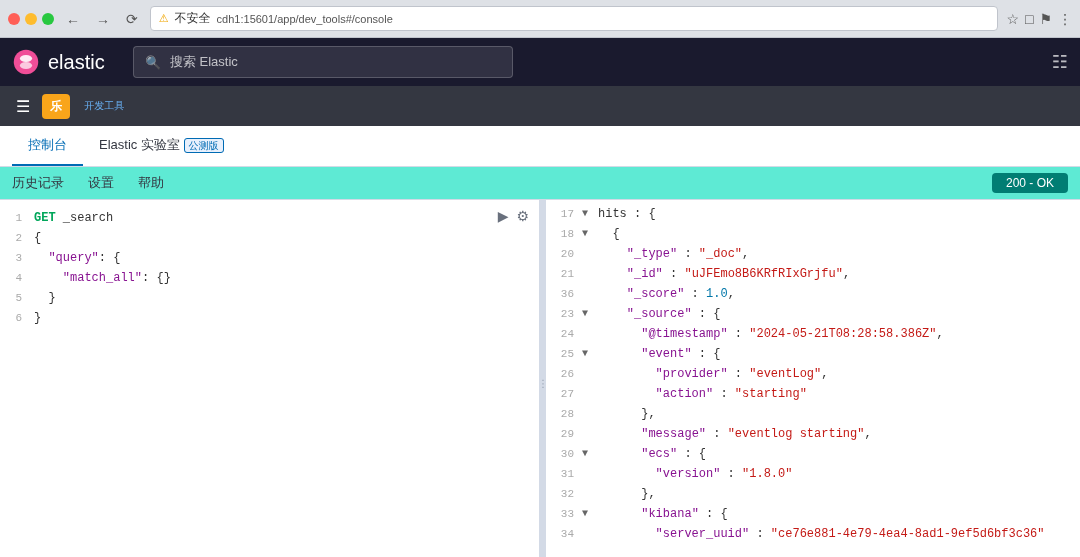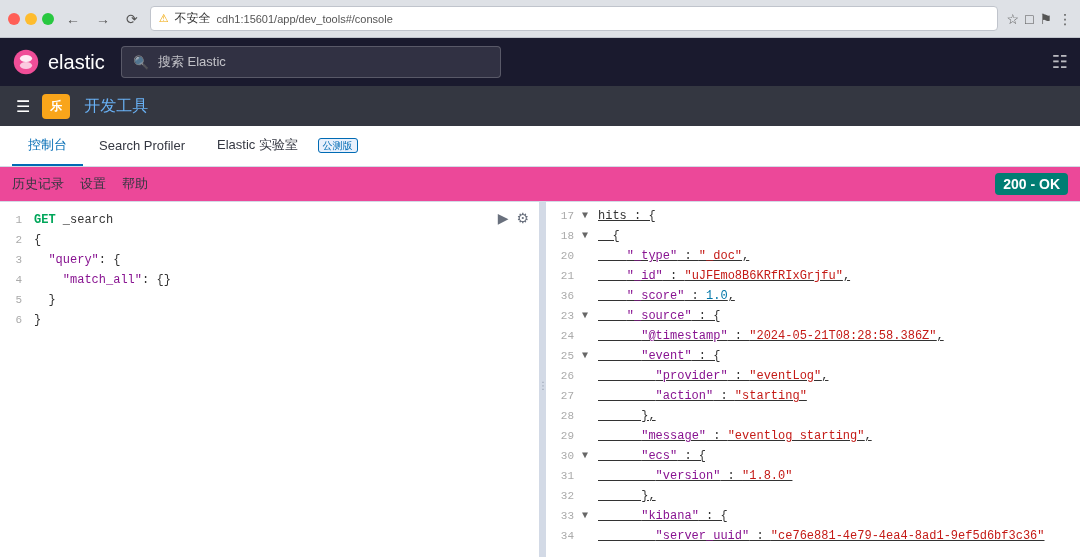--- a/index.html
+++ b/index.html
@@ -36,20 +36,21 @@
     .browser-actions { display: flex; gap: 6px; color: #555; }
     .browser-action-btn { background: none; border: none; cursor: pointer; color: #555; font-size: 14px; }
 
     
     .kibana-header {
       background: #1a1a2e;
       display: flex;
       align-items: center;
       padding: 0 12px;
       height: 48px;
+      gap: 12px;
     }
     .kibana-logo {
       display: flex;
       align-items: center;
       gap: 8px;
       color: white;
       font-size: 20px;
       font-weight: 300;
       margin-right: 16px;
     }
@@ -90,21 +91,21 @@
       border-radius: 4px;
       padding: 4px 8px;
       font-size: 12px;
       cursor: pointer;
       font-weight: bold;
     }
     .breadcrumb-link {
       background: none;
       border: none;
       color: #69b1f5;
-      font-size: 16px;
+      font-size: 10px;
       cursor: pointer;
       padding: 4px 6px;
       text-align: center;
     }
 
     
     .tab-bar {
       background: white;
       border-bottom: 1px solid #d3dae6;
       display: flex;
@@ -123,47 +124,47 @@
       color: #006bb4;
       border-bottom: 2px solid #006bb4;
     }
     .tab-badge {
       font-size: 10px;
       background: #e8f0fc;
       color: #006bb4;
       border: 1px solid #006bb4;
       border-radius: 3px;
       padding: 1px 4px;
-      margin-left: 16px;
+      margin-left: 0;
     }
 
     
     .secondary-toolbar {
-      background: #ec4899;
+      background: #5eead4;
       border-bottom: 1px solid #d3dae6;
       display: flex;
       align-items: center;
       padding: 6px 12px;
-      gap: 16px;
+      gap: 24px;
     }
     .toolbar-link {
       background: none;
       border: none;
       color: #343741;
       font-size: 13px;
       cursor: pointer;
     }
     .status-badge {
       margin-left: auto;
       background: #017d73;
       color: white;
-      padding: 3px 8px;
+      padding: 3px 14px;
       border-radius: 4px;
-      font-size: 14px;
-      font-weight: 700;
+      font-size: 12px;
+      font-weight: 400;
     }
 
     
     .main-content {
       display: flex;
       height: calc(557px - 48px - 40px - 43px - 38px - 22px);
       background: #f5f5f5;
       overflow: hidden;
     }
 
@@ -280,21 +281,20 @@
       cursor: pointer;
       line-height: 18px;
     }
 
     .result-content {
       flex: 1;
       padding-left: 2px;
       color: #333;
       line-height: 18px;
       white-space: pre;
-      text-decoration: underline;
     }
 
     .json-key { color: #881391; }
     .json-string { color: #c41a16; }
     .json-number { color: #0076a8; }
   </style>
 </head>
 <body>
 
 <div class="browser-chrome">
@@ -341,23 +341,20 @@
   <button class="hamburger-btn">☰</button>
   <button class="app-icon-btn">乐</button>
   <button class="breadcrumb-link">开发工具</button>
 </div>
 
 <div class="tab-bar">
   <div class="tab-item active">
     <span>控制台</span>
   </div>
   <div class="tab-item">
-    <span>Search Profiler</span>
-  </div>
-  <div class="tab-item">
     <span>Elastic 实验室</span>
     <span class="tab-badge">公测版</span>
   </div>
 </div>
 
 <div class="secondary-toolbar">
   <button class="toolbar-link">历史记录</button>
   <button class="toolbar-link">设置</button>
   <button class="toolbar-link">帮助</button>
   <div class="status-badge">200 - OK</div>

